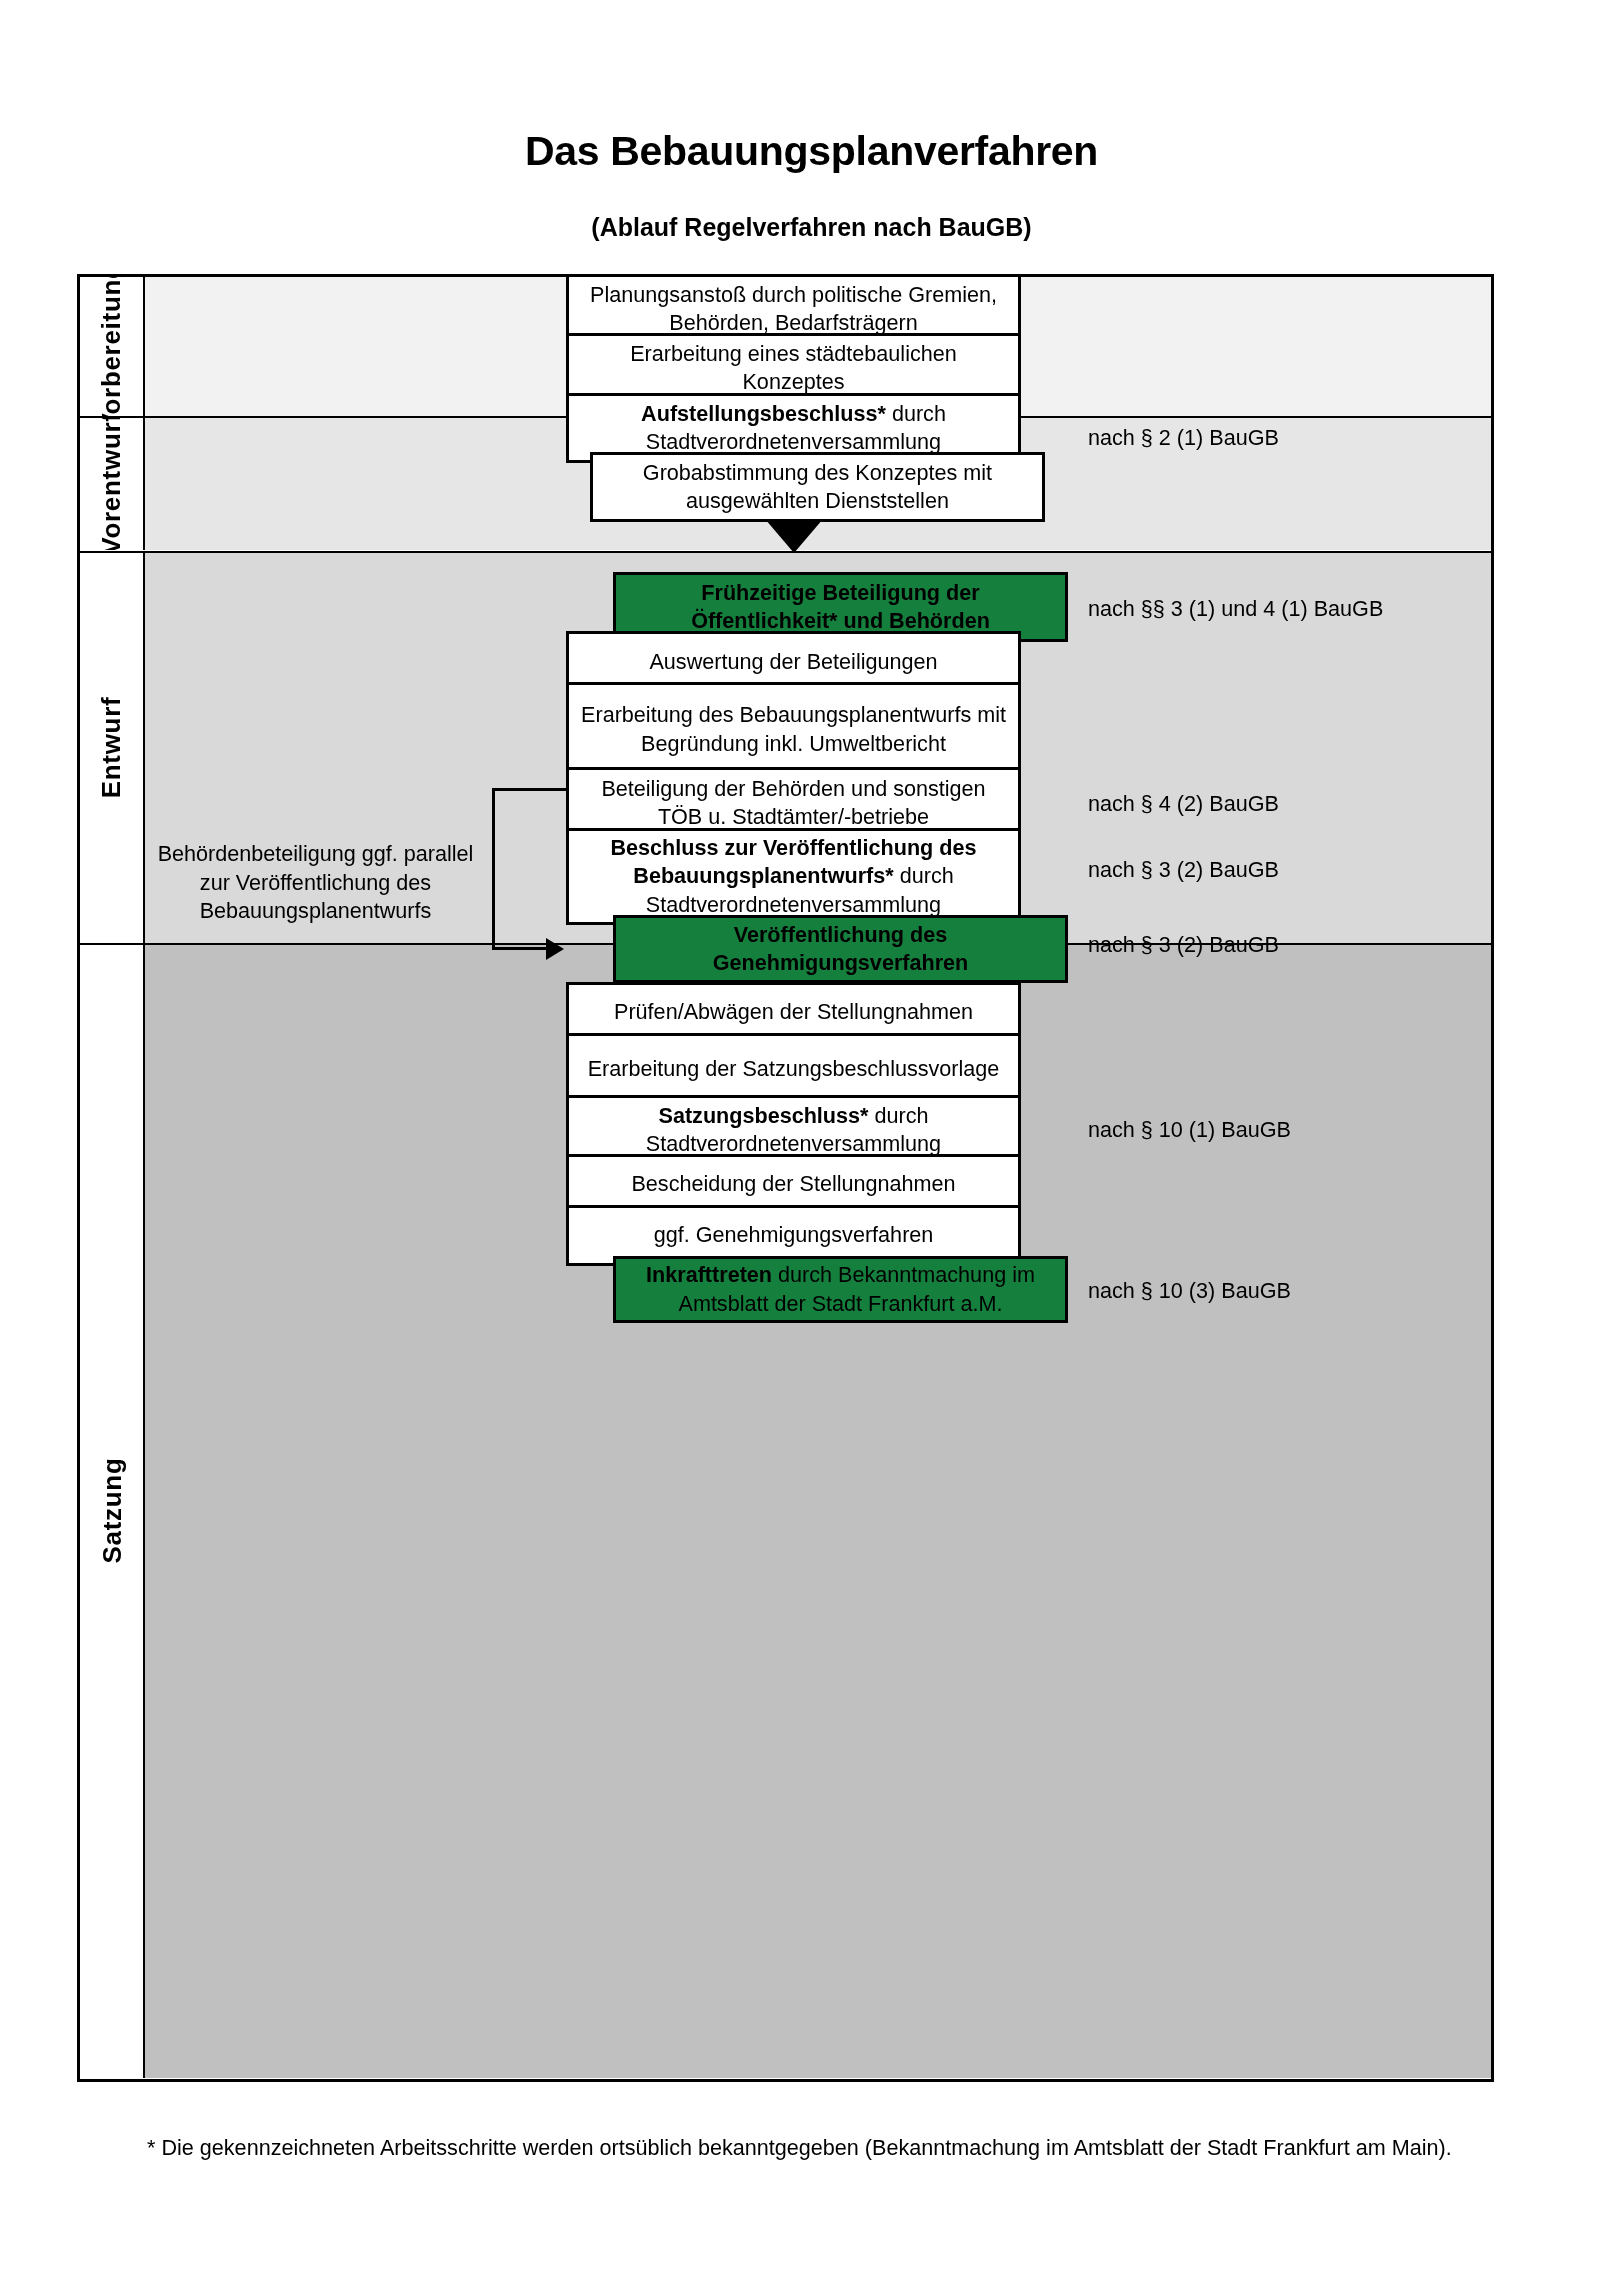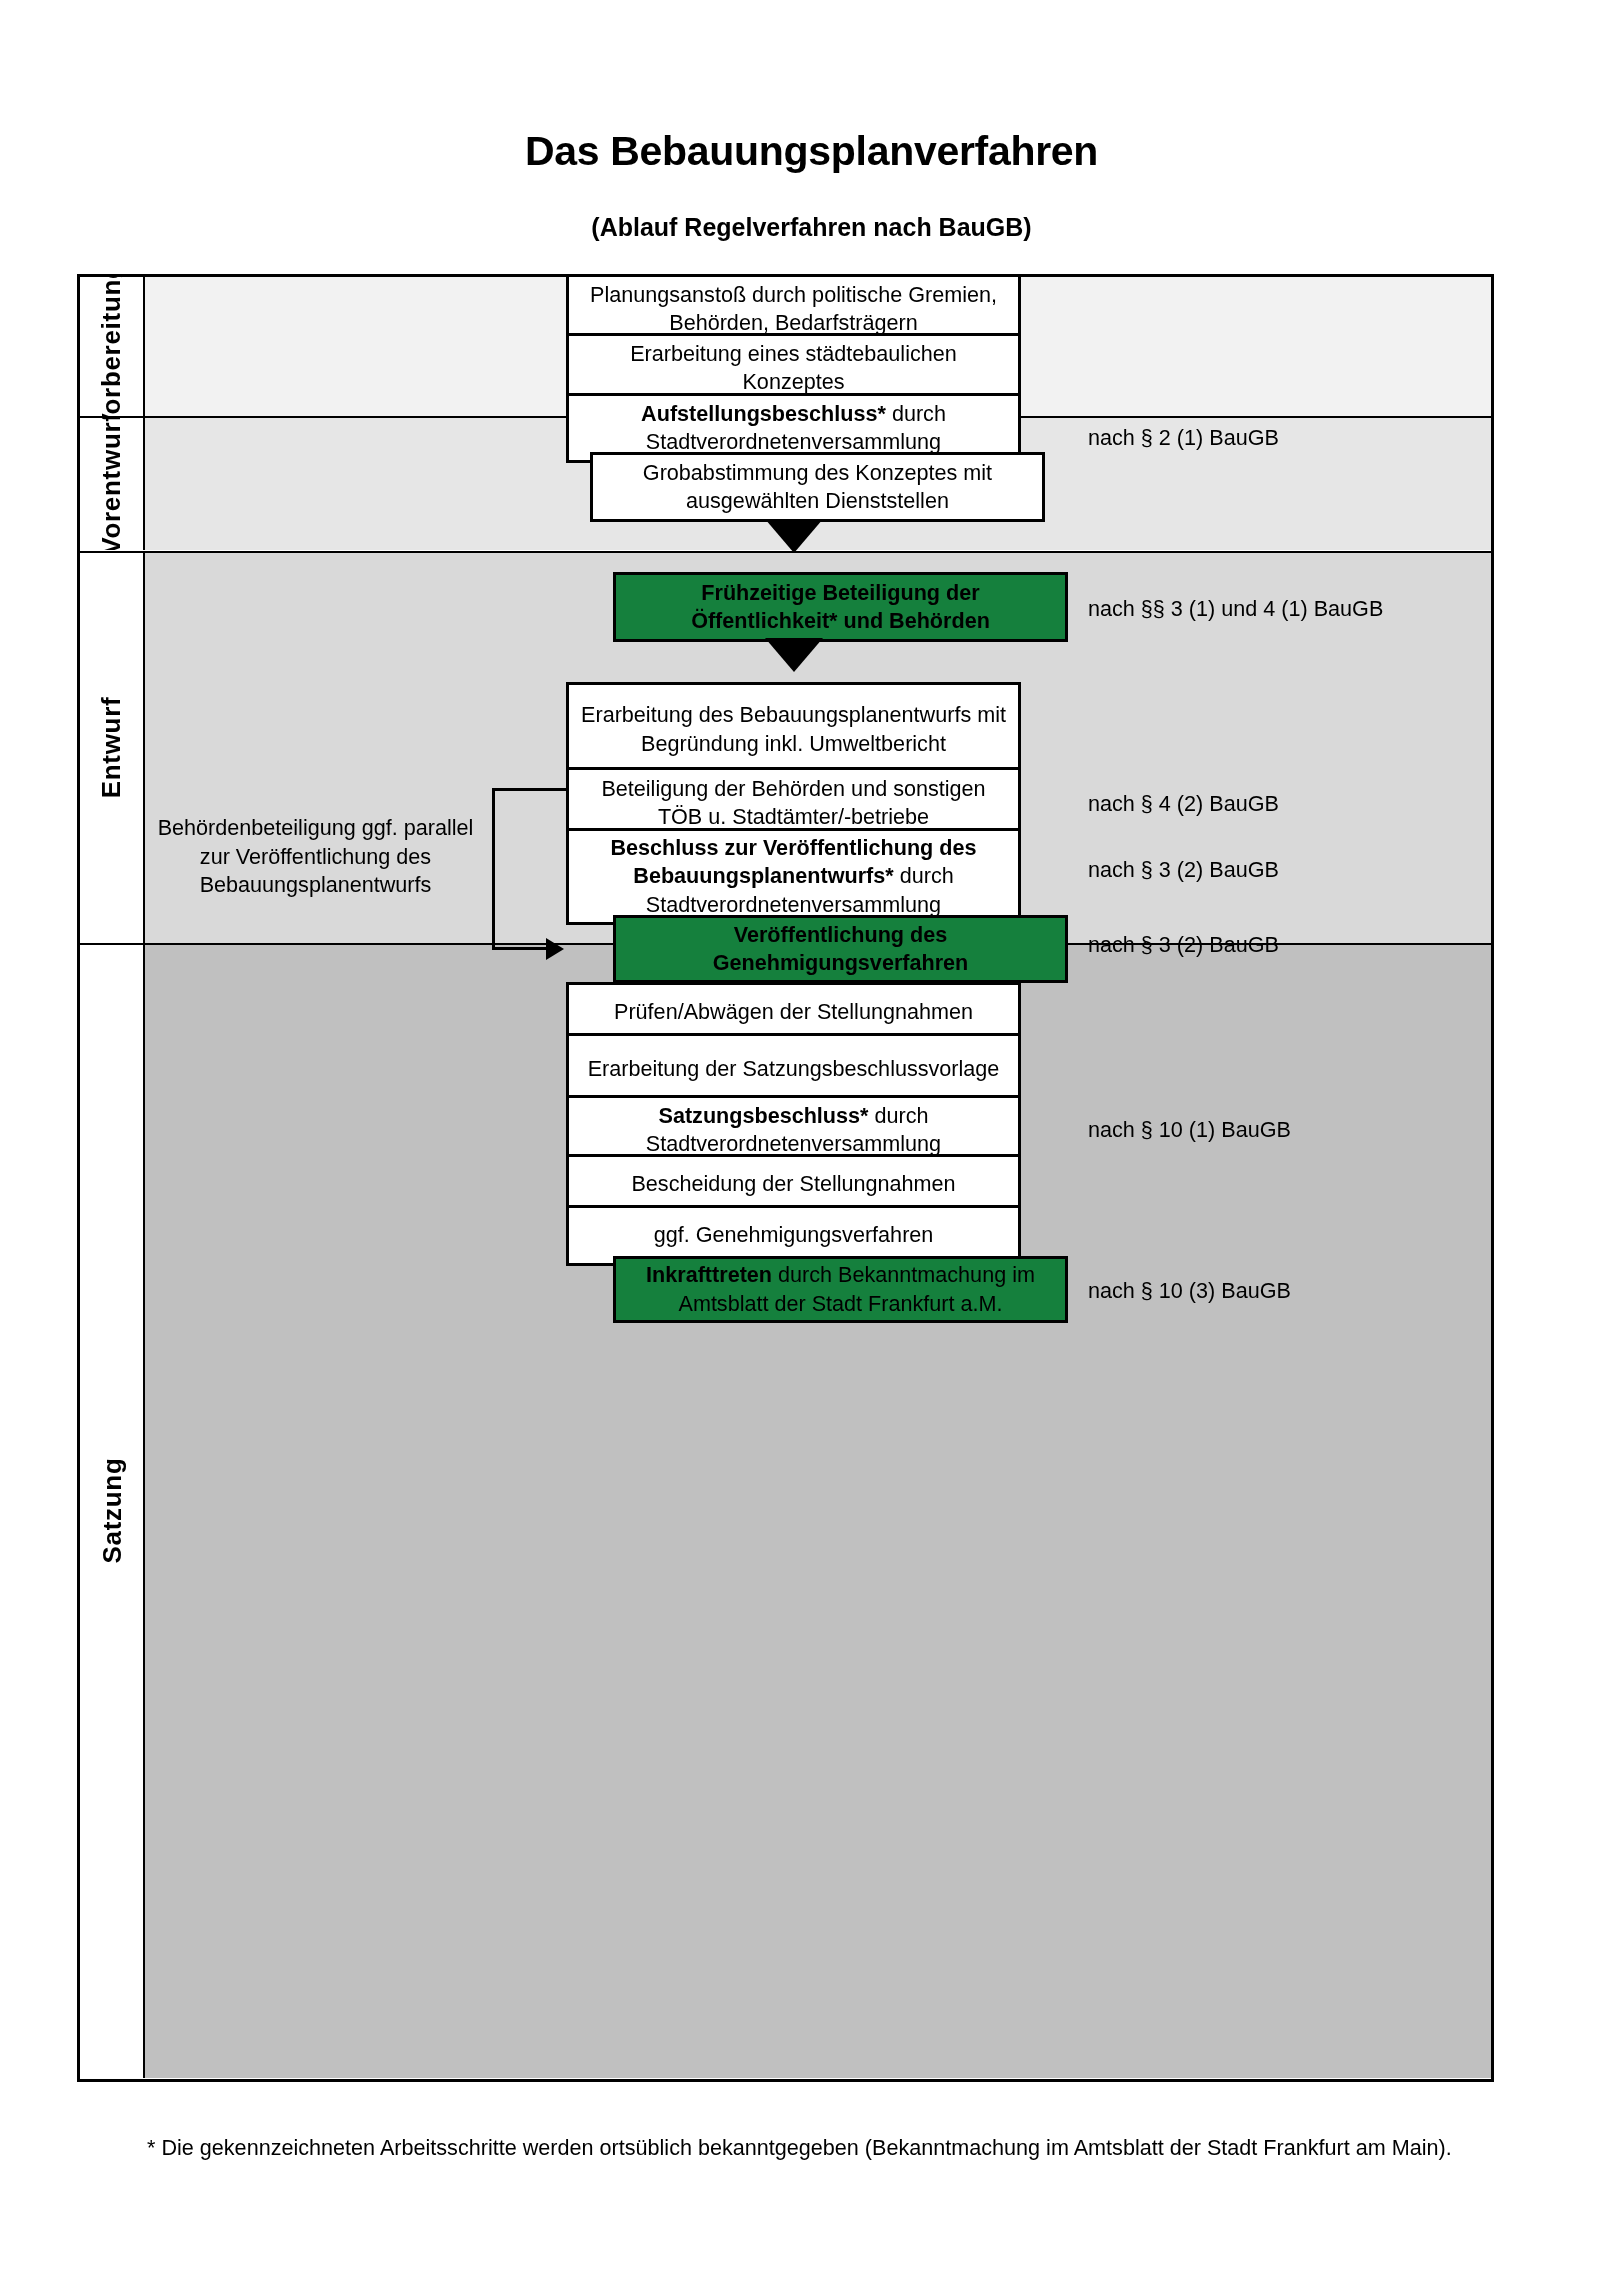--- a/index.html
+++ b/index.html
@@ -56,21 +56,21 @@
     border-top:34px solid #000;
   }
 
   
   .legal{
     position:absolute;font-size:21.6px;white-space:nowrap;
   }
 
   
   .sidenote{
-    position:absolute;text-align:center;font-size:21.6px;line-height:1.33;
+    position:absolute;text-align:center;font-size:21.6px;line-height:1.33;margin-top:26px;
   }
 
   
   .elbow-v{position:absolute;width:3.3px;background:#000;}
   .elbow-h{position:absolute;height:3.3px;background:#000;}
   .elbow-head{
     position:absolute;width:0;height:0;
     border-top:11px solid transparent;
     border-bottom:11px solid transparent;
     border-left:18.3px solid #000;
@@ -141,20 +141,23 @@
   </div>
   <div class="arrow" style="left:685px;top:242px;"></div>
 
   <div class="arrow" style="left:685px;top:302px;"></div>
 
   <div class="node blue" style="left:486px;top:295px;width:455px;height:70px;font-weight:bold;">
     <span class="tx">Frühzeitige Beteiligung der Öffentlichkeit* und Behörden</span>
   </div>
   <div class="arrow" style="left:685px;top:361px;"></div>
 
+  <div class="node" style="left:486px;top:354px;width:455px;height:62px;">
+    <span class="tx">Auswertung der Beteiligungen</span>
+  </div>
   <div class="arrow" style="left:685px;top:412px;"></div>
 
   <div class="node" style="left:486px;top:405px;width:455px;height:95px;">
     <span class="tx">Erarbeitung des Bebauungsplanentwurfs mit Begründung inkl. Umweltbericht</span>
   </div>
   <div class="arrow" style="left:685px;top:497px;"></div>
 
   <div class="node" style="left:486px;top:490px;width:455px;height:72px;">
     <span class="tx">Beteiligung der Behörden und sonstigen TÖB u. Stadtämter/-betriebe</span>
   </div>

